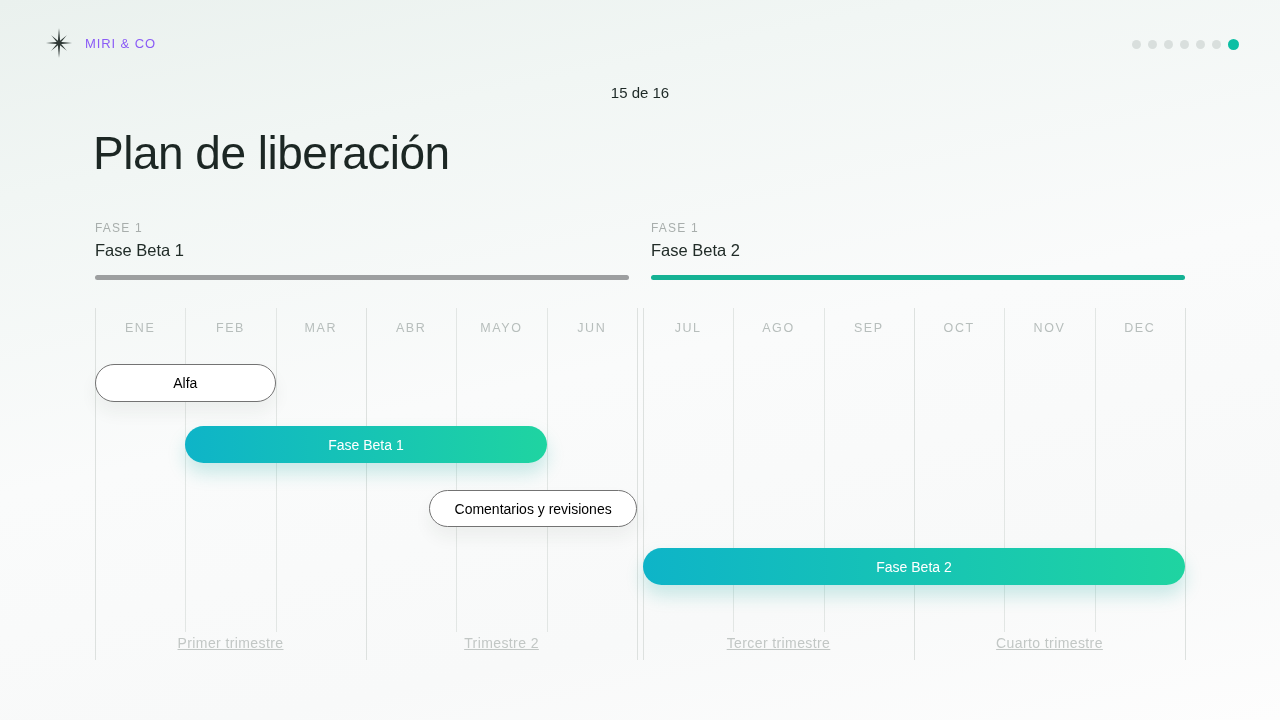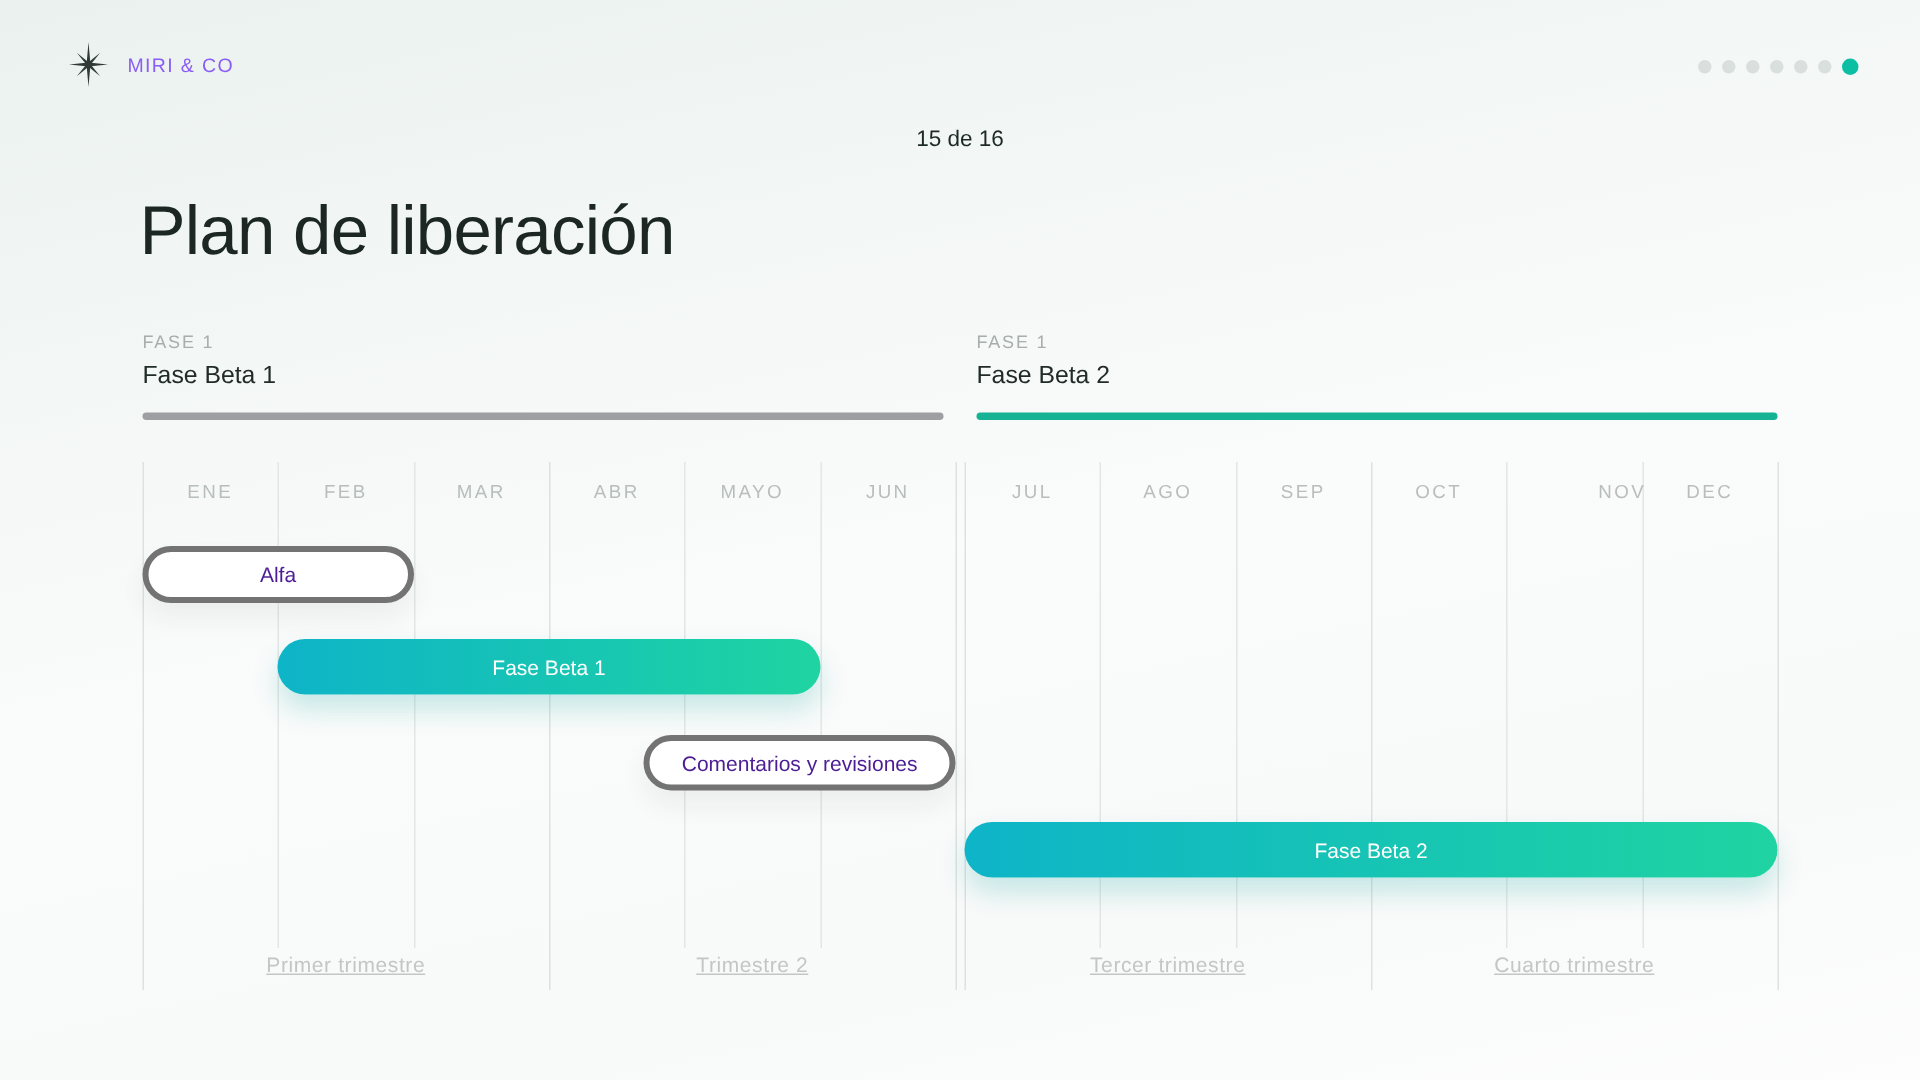--- a/index.html
+++ b/index.html
@@ -27,21 +27,21 @@
   .phase-bar{margin-top:15px;height:5px;border-radius:3px;background:#9d9fa0;}
   .chart{position:absolute;left:95px;top:300px;width:1090px;height:360px;}
   .vline{position:absolute;width:1px;top:8px;height:324px;background:#e2e6e4;}
   .vline.tall{height:352px;background:#dde1df;}
   .month-label{position:absolute;top:18px;height:20px;line-height:20px;text-align:center;
     font-size:12.5px;letter-spacing:1.6px;color:#b7bebc;}
   .quarter-label{position:absolute;top:333px;height:20px;line-height:20px;text-align:center;
     font-size:14px;letter-spacing:.4px;color:#c2c7c5;text-decoration:underline;}
   .gbar{position:absolute;border-radius:999px;display:flex;align-items:center;justify-content:center;
     font-size:14px;white-space:nowrap;box-sizing:border-box;}
-  .gbar.outline{background:#ffffff;border:4px solid #737373;color:#4c1d95;
+  .gbar.outline{background:#ffffff;border:1px solid #737373;color:#000000;
     box-shadow:0 10px 18px rgba(30,45,40,.06);}
   .gbar.gradient{background:linear-gradient(90deg,#0eb4c8 0%,#1fd4a1 100%);color:#ffffff;
     box-shadow:0 10px 18px rgba(18,170,160,.22);}
 </style>
 </head>
 <body>
 
 <div class="topbar">
   <div class="brand">
     <svg width="30" height="30" viewBox="0 0 30 30" fill="#2f3936">
@@ -95,21 +95,21 @@
     <div class="month-label" style="left: 0px; width: 90.3333px;">ENE</div>
     <div class="month-label" style="left: 90.3333px; width: 90.3333px;">FEB</div>
     <div class="month-label" style="left: 180.667px; width: 90.3333px;">MAR</div>
     <div class="month-label" style="left: 271px; width: 90.3333px;">ABR</div>
     <div class="month-label" style="left: 361.333px; width: 90.3333px;">MAYO</div>
     <div class="month-label" style="left: 451.667px; width: 90.3333px;">JUN</div>
     <div class="month-label" style="left: 548px; width: 90.3333px;">JUL</div>
     <div class="month-label" style="left: 638.333px; width: 90.3333px;">AGO</div>
     <div class="month-label" style="left: 728.667px; width: 90.3333px;">SEP</div>
     <div class="month-label" style="left: 819px; width: 90.3333px;">OCT</div>
-    <div class="month-label" style="left: 909.333px; width: 90.3333px; padding-left: 32px;">NOV</div>
+    <div class="month-label" style="left: 909.333px; width: 90.3333px;">NOV</div>
     <div class="month-label" style="left: 999.667px; width: 90.3333px;">DEC</div>
     <div class="quarter-label" style="left: 0px; width: 271px;">Primer trimestre</div>
     <div class="quarter-label" style="left: 271px; width: 271px;">Trimestre 2</div>
     <div class="quarter-label" style="left: 819px; width: 271px;">Cuarto trimestre</div>
     <div class="quarter-label" style="left: 548px; width: 271px;">Tercer trimestre</div>
     <div class="gbar outline" style="left: 0px; width: 180.667px; top: 64px; height: 38px;">
       <span>Alfa</span>
     </div>
     <div class="gbar gradient" style="left: 90.3333px; width: 361.333px; top: 126px; height: 37px;">
       <span>Fase Beta 1</span>

